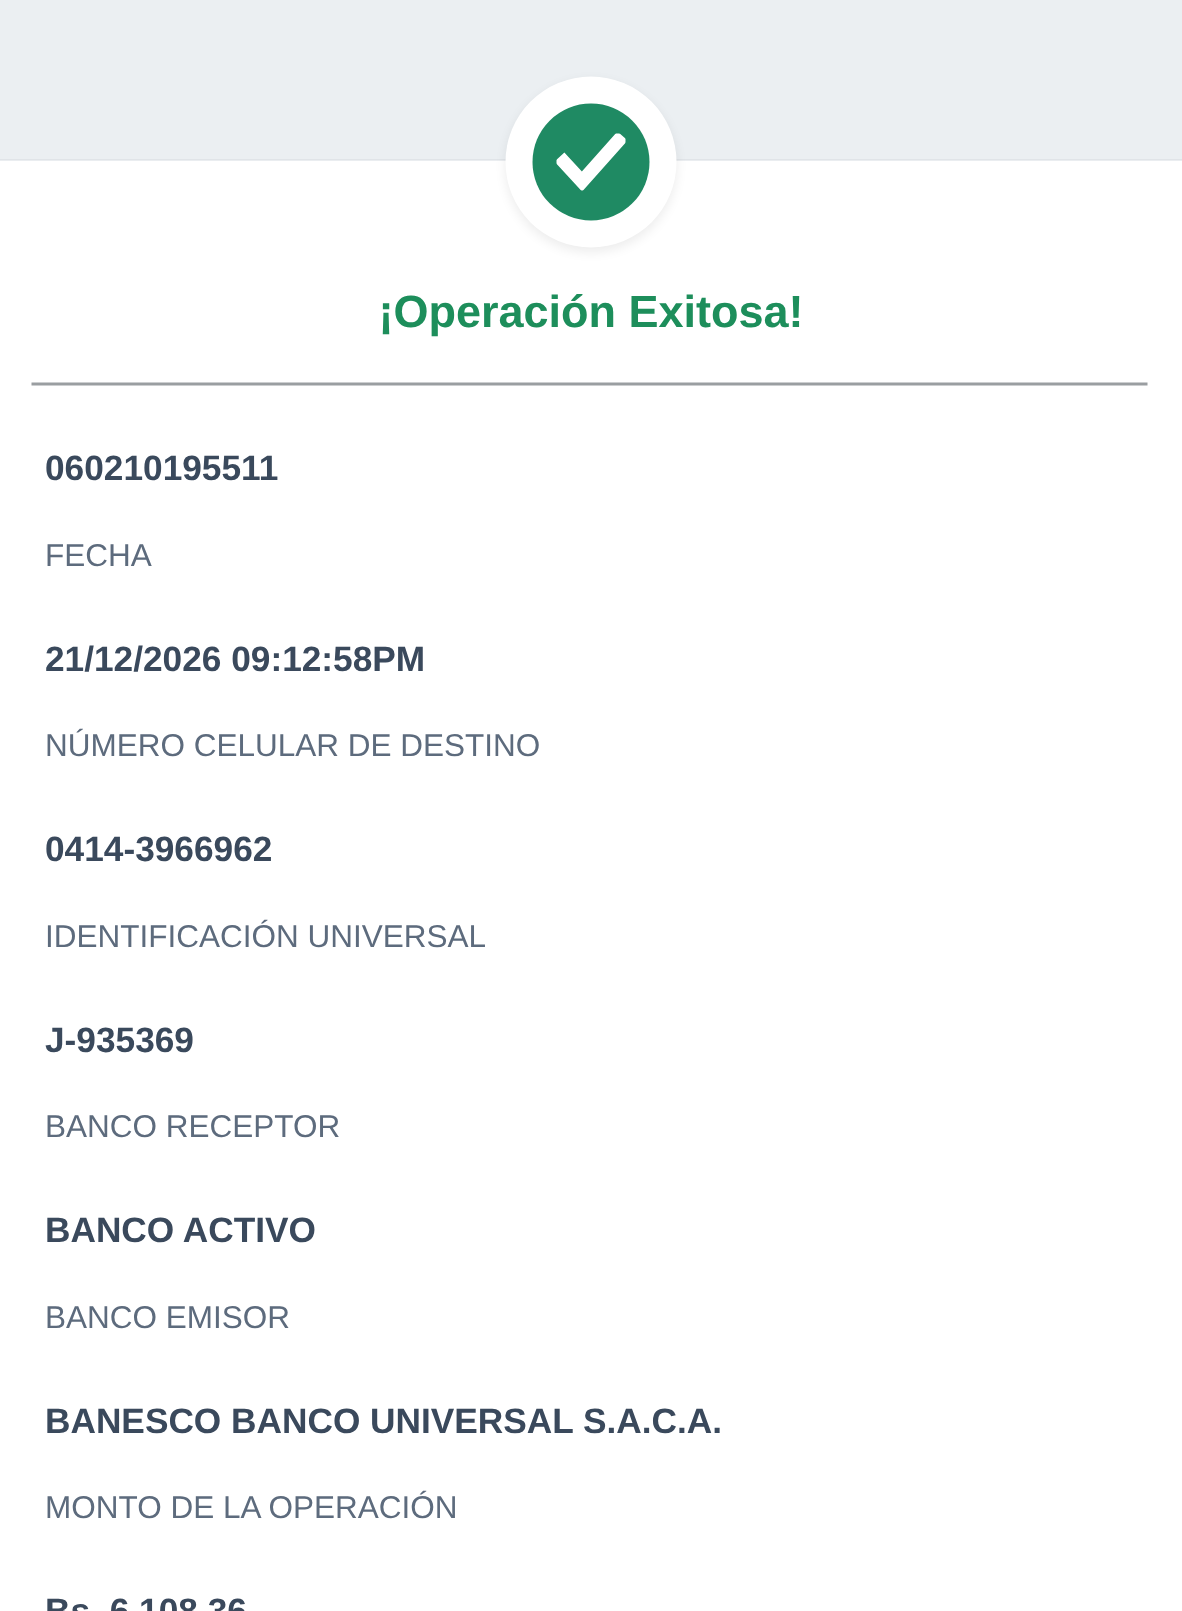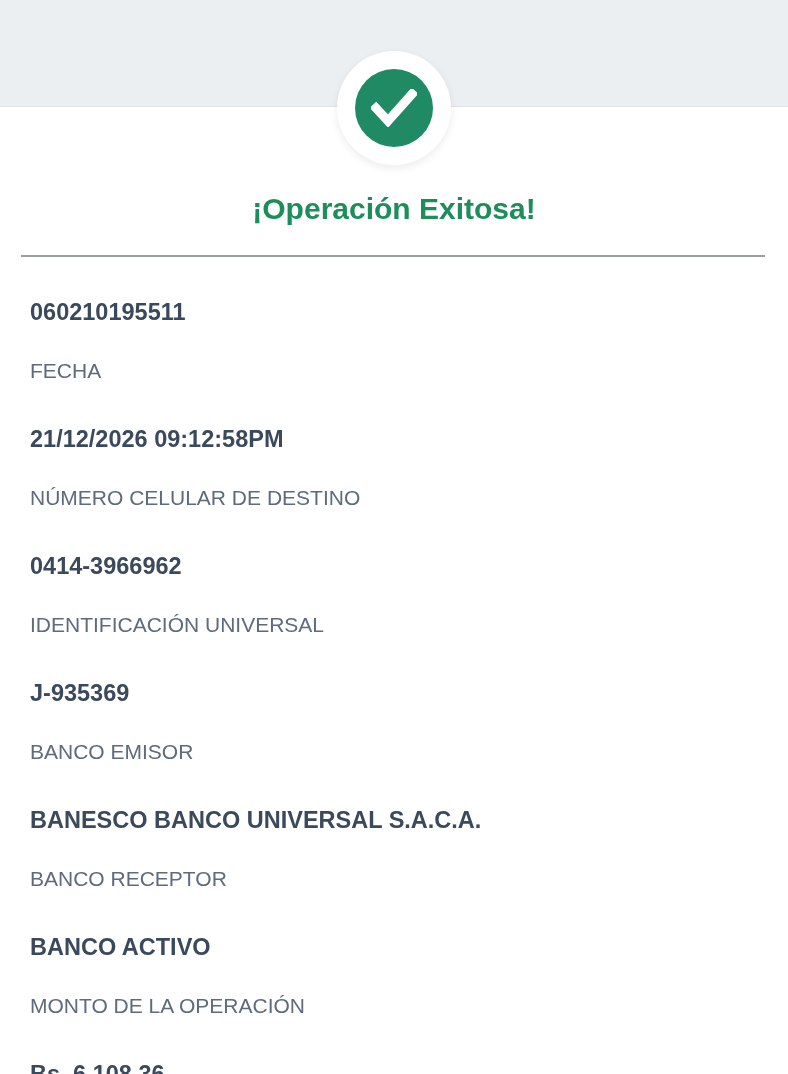--- a/index.html
+++ b/index.html
@@ -112,27 +112,27 @@
     <div class="detail-row">
       <div class="detail-value">0414-3966962</div>
     </div>
 
     <div class="detail-row">
       <div class="detail-label">IDENTIFICACIÓN UNIVERSAL</div>
       <div class="detail-value">J-935369</div>
     </div>
 
     <div class="detail-row">
-      <div class="detail-label">BANCO EMISOR</div>
-      <div class="detail-value">BANESCO BANCO UNIVERSAL S.A.C.A.</div>
+      <div class="detail-label">BANCO RECEPTOR</div>
+      <div class="detail-value">BANCO ACTIVO</div>
     </div>
 
     <div class="detail-row">
-      <div class="detail-label">BANCO RECEPTOR</div>
-      <div class="detail-value">BANCO ACTIVO</div>
+      <div class="detail-label">BANCO EMISOR</div>
+      <div class="detail-value">BANESCO BANCO UNIVERSAL S.A.C.A.</div>
     </div>
 
     <div class="detail-row">
       <div class="detail-label">MONTO DE LA OPERACIÓN</div>
       <div class="detail-value">Bs. 6.108,36</div>
     </div>
 
     <div class="detail-row">
     </div>
   </div>

